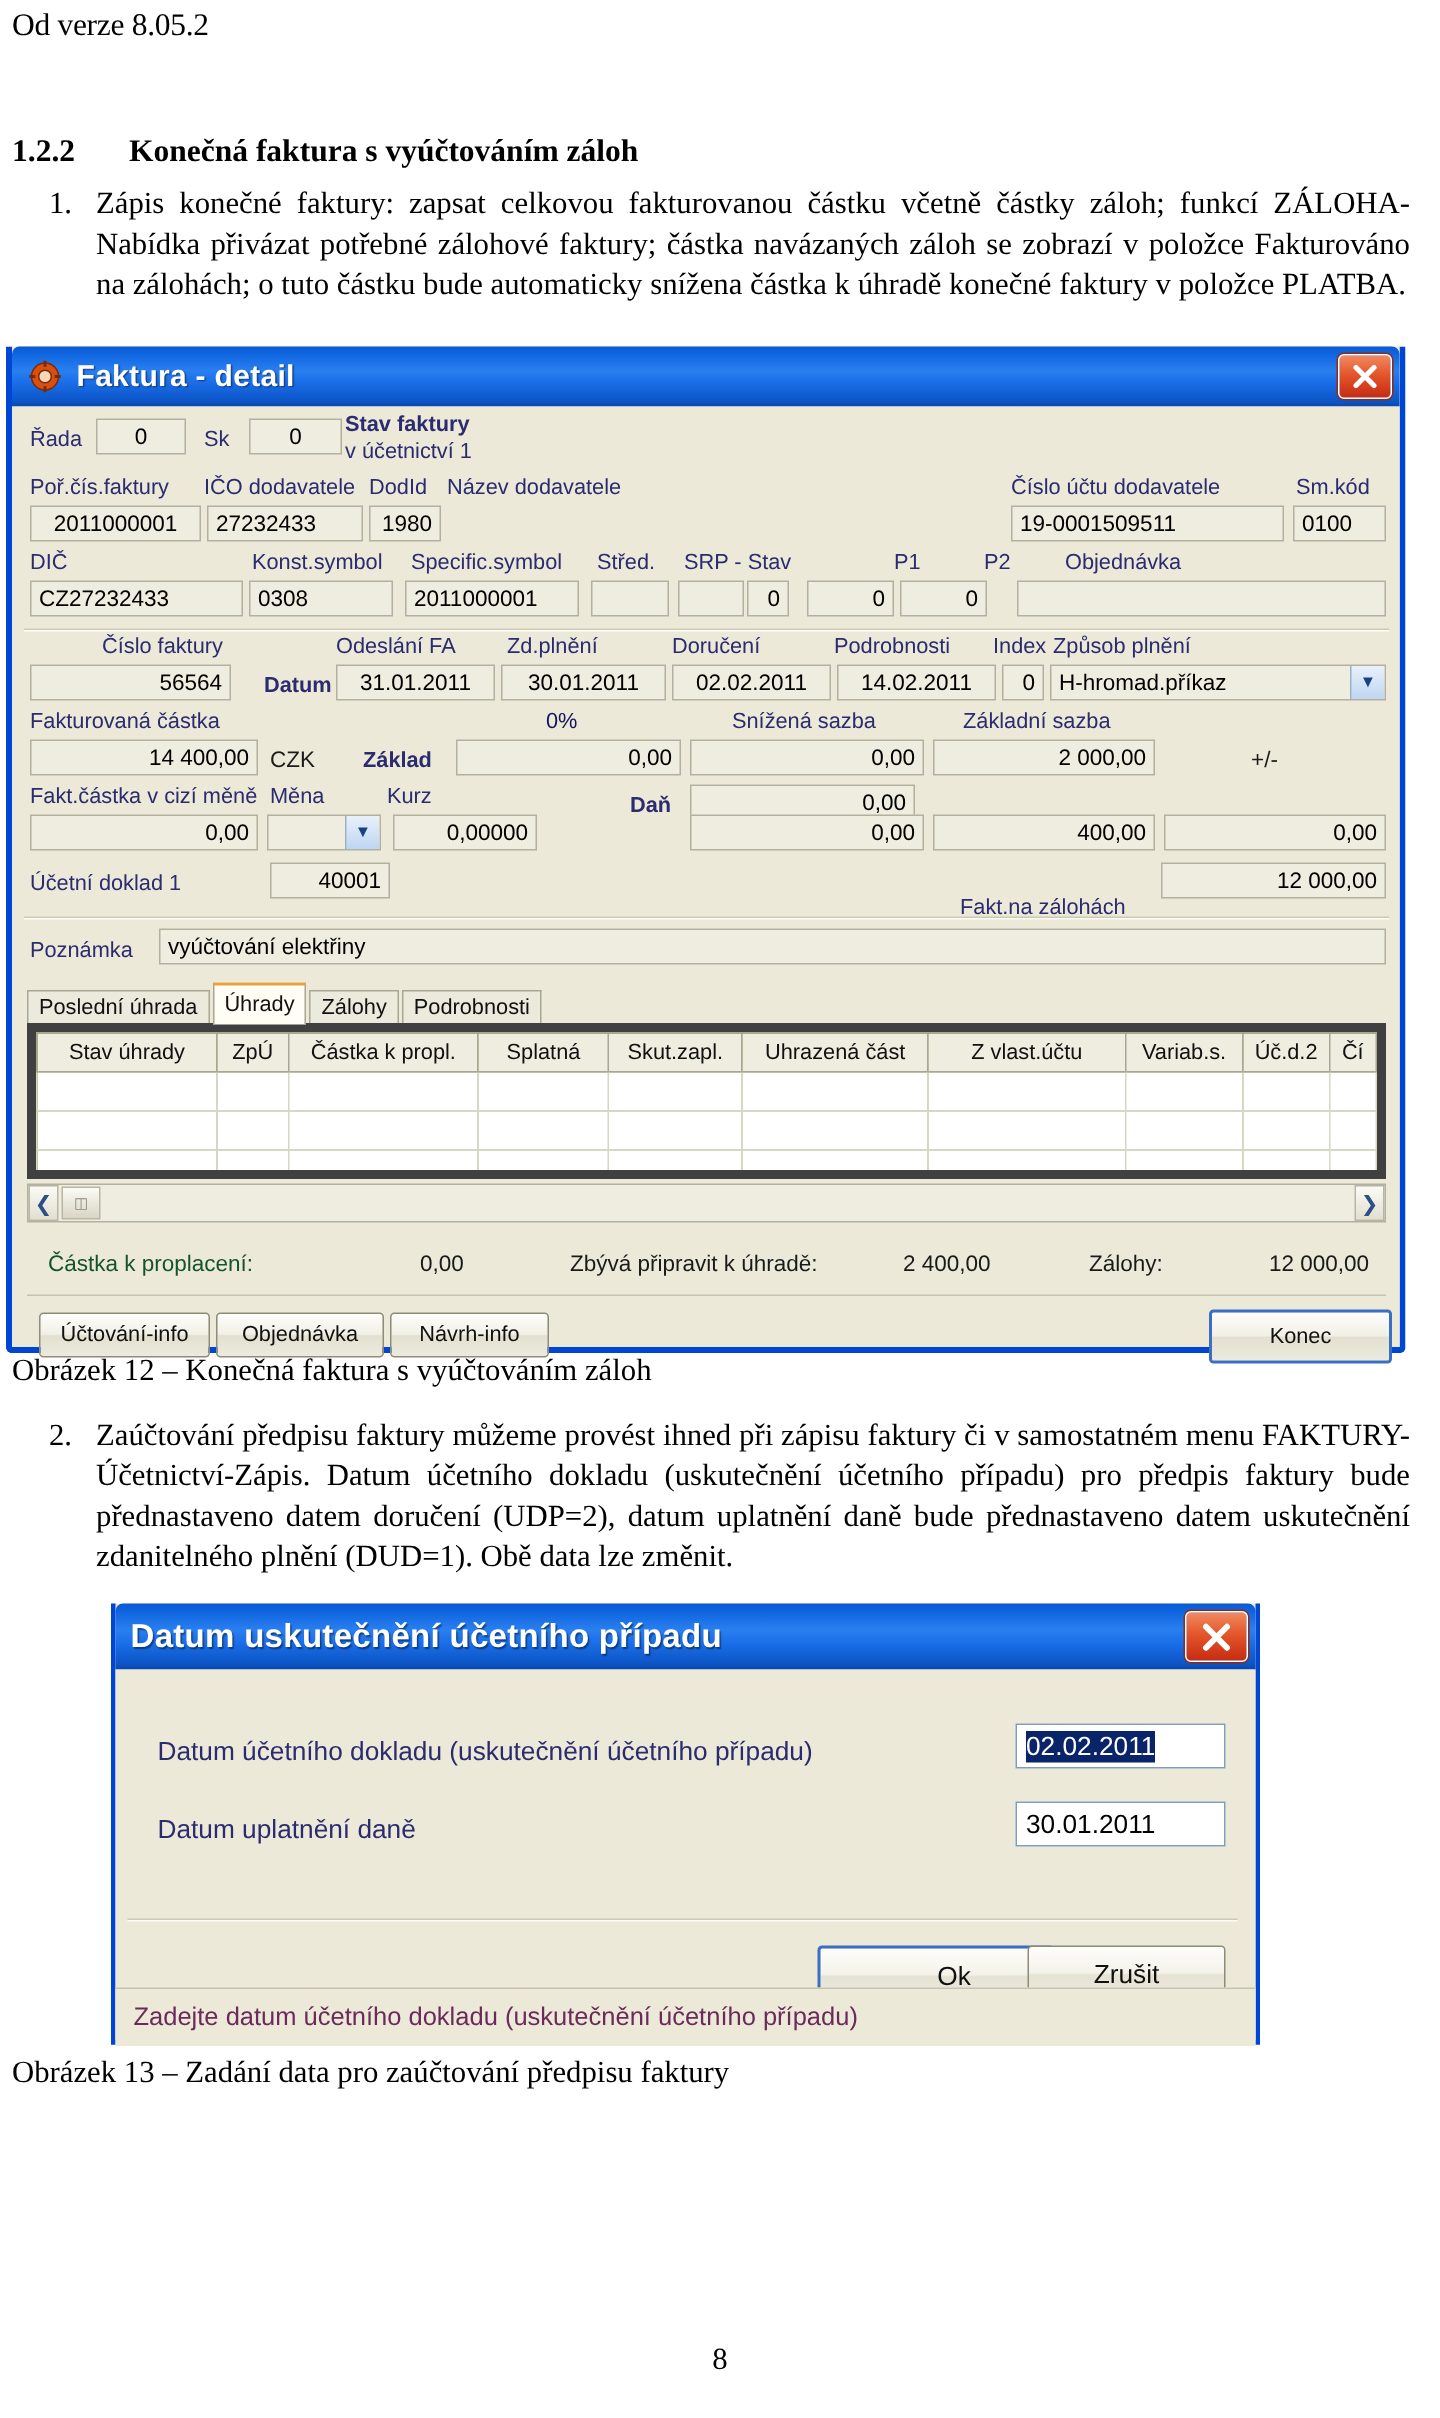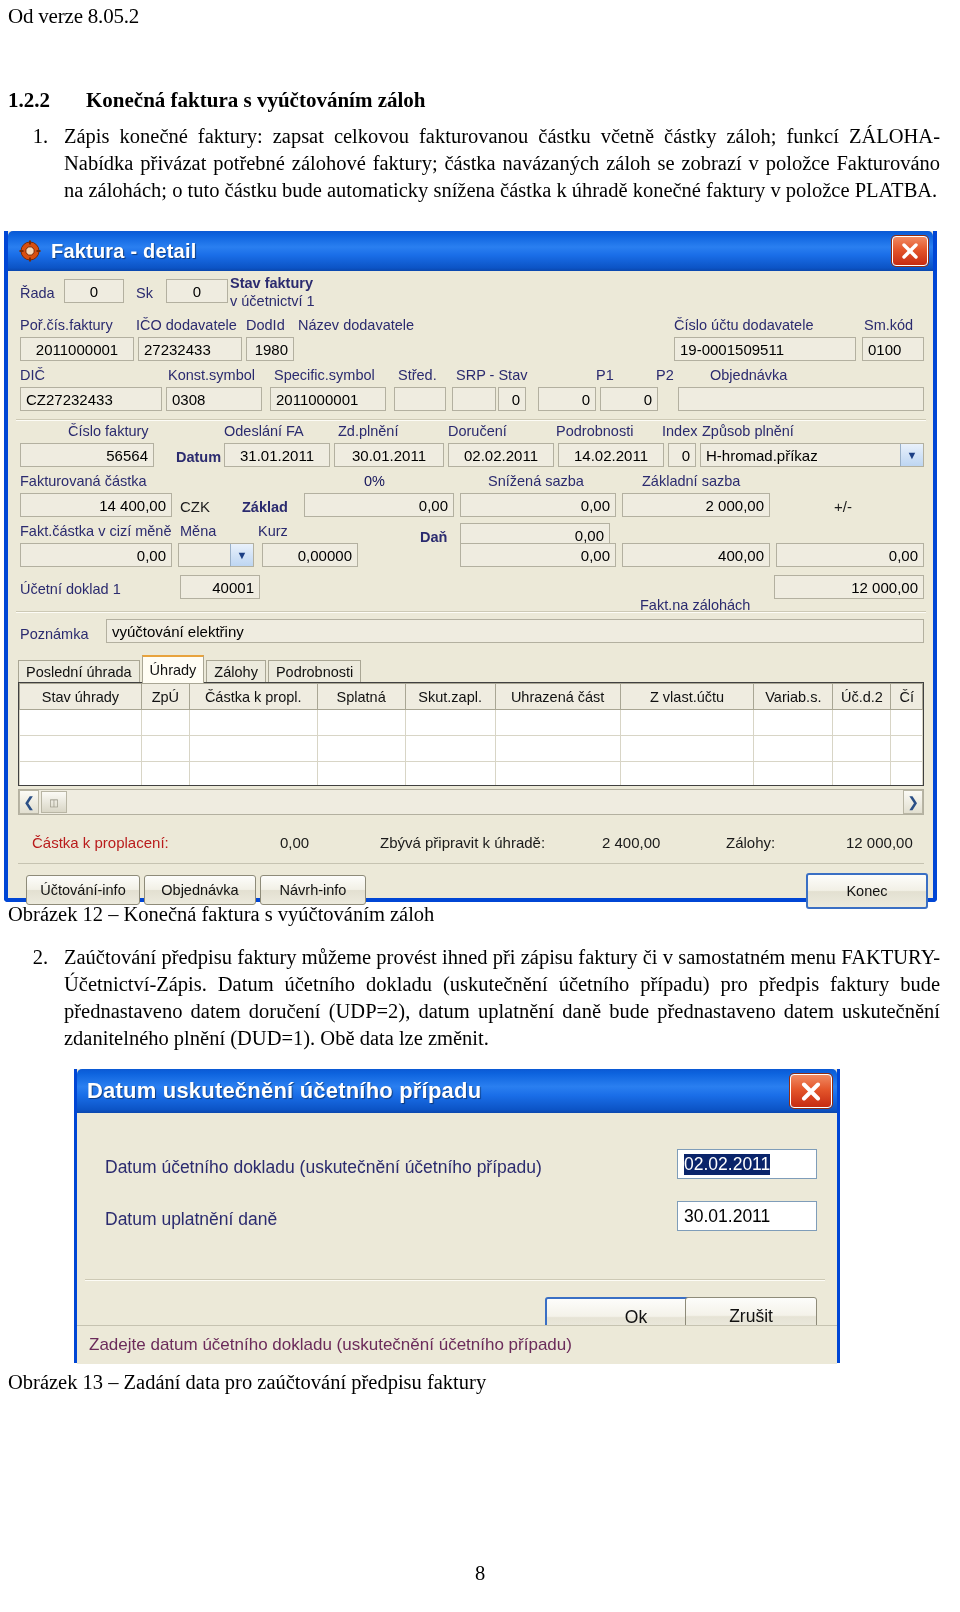--- a/index.html
+++ b/index.html
@@ -211,21 +211,21 @@
     background: #fffdf4;
     padding: 5px 7px 5px;
     border-top: 2px solid #e8a33d;
     z-index: 2;
   }
 
   
   .grid {
     position: absolute;
     background: #4d7c0f;
-    border: 1px solid #404040;
+    border: 6px solid #404040;
     box-sizing: border-box;
     overflow: hidden;
   }
   .grid table {
     border-collapse: collapse;
     width: 100%;
     font-size: 14.5px;
     font-family: "Liberation Sans", sans-serif;
   }
   .grid th {
@@ -566,21 +566,21 @@
       </div>
 
       <div class="hscroll" style="left:10px; top:518px; width:906px; height:26px;">
         <span class="scroll-btn">❮</span>
         <span class="scroll-thumb">◫</span>
         <span class="scroll-track"></span>
         <span class="scroll-btn">❯</span>
       </div>
 
       <div class="summary-bar" style="left:10px; top:552px; width:906px; height:40px; border-bottom:1px solid #c6c3b1;">
-        <span class="lbl" style="left:14px; top:11px; color:#b91c1c; font-size:15px;">Částka k proplacení:</span>
+        <span class="lbl" style="left:14px; top:11px; color:#14532d; font-size:15px;">Částka k proplacení:</span>
         <span class="lbl" style="left:262px; top:11px; color:#1a1a1a; font-size:15px;">0,00</span>
         <span class="lbl" style="left:362px; top:11px; color:#1a1a1a; font-size:15px;">Zbývá připravit k úhradě:</span>
         <span class="lbl" style="left:584px; top:11px; color:#1a1a1a; font-size:15px;">2 400,00</span>
         <span class="lbl" style="left:708px; top:11px; color:#1a1a1a; font-size:15px;">Zálohy:</span>
         <span class="lbl" style="left:828px; top:11px; color:#1a1a1a; font-size:15px;">12 000,00</span>
       </div>
 
       <span class="btn" style="left:18px; top:604px; width:112px;">Účtování-info</span>
       <span class="btn" style="left:136px; top:604px; width:110px;">Objednávka</span>
       <span class="btn" style="left:252px; top:604px; width:104px;">Návrh-info</span>

